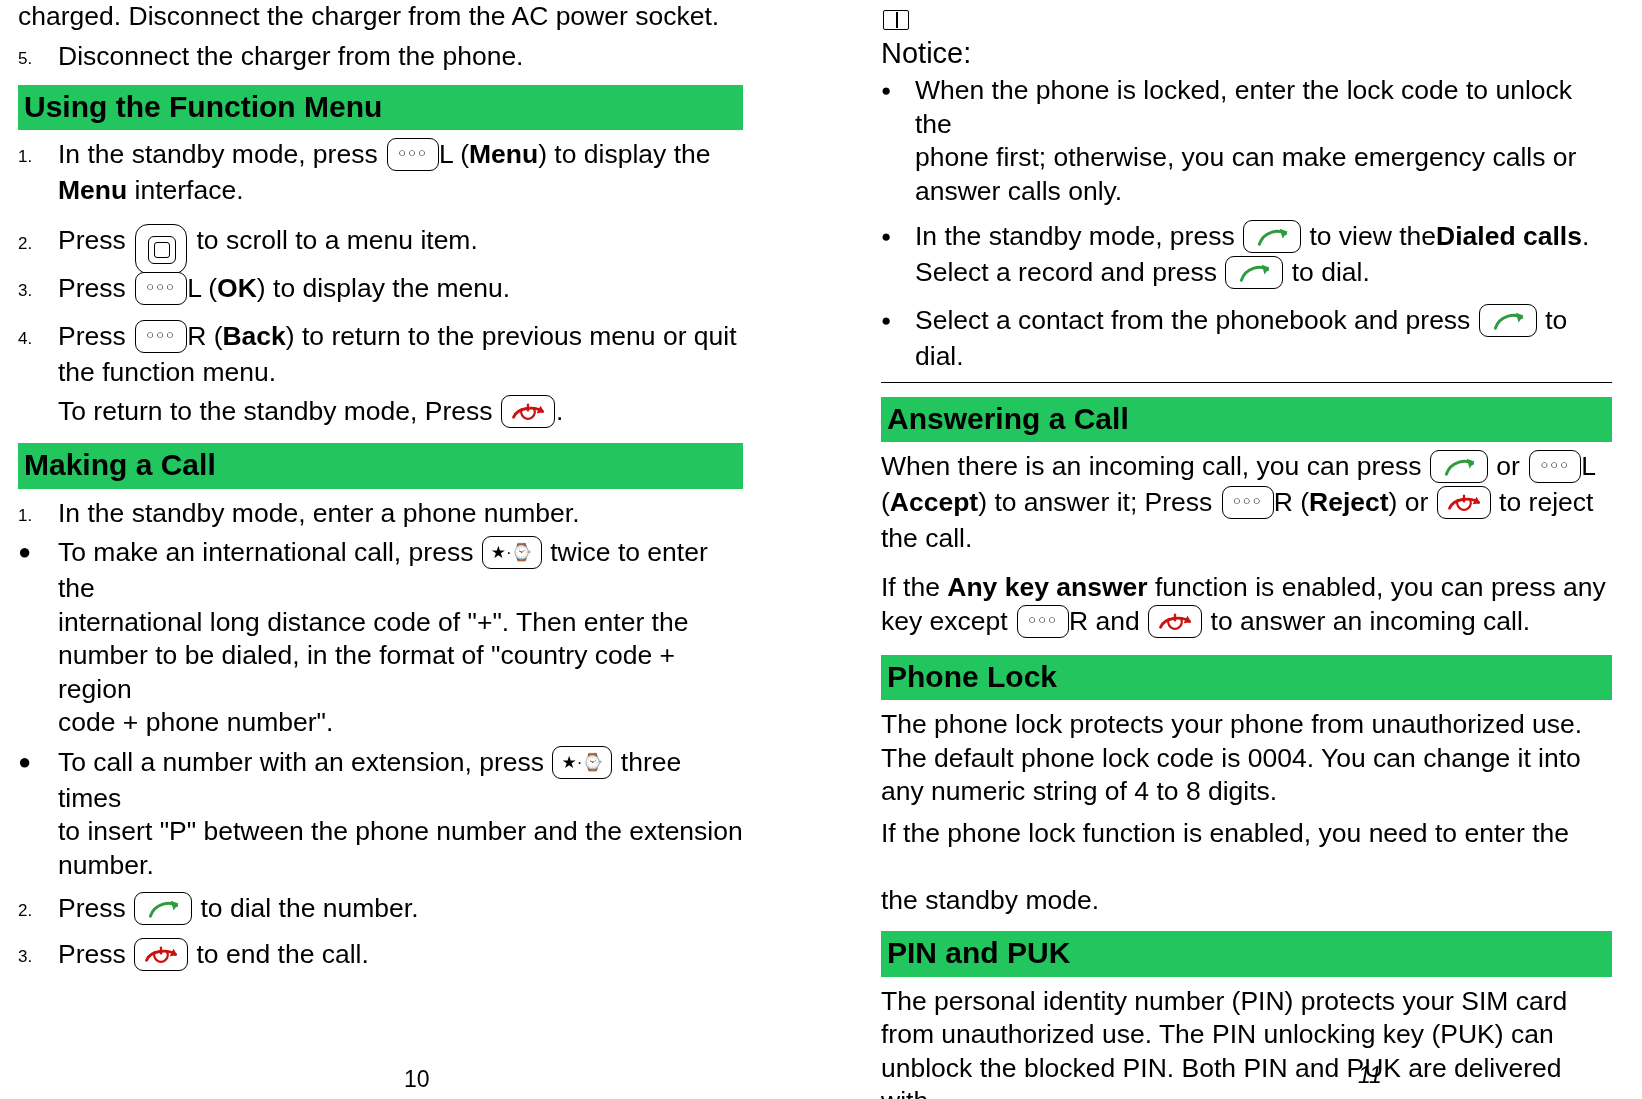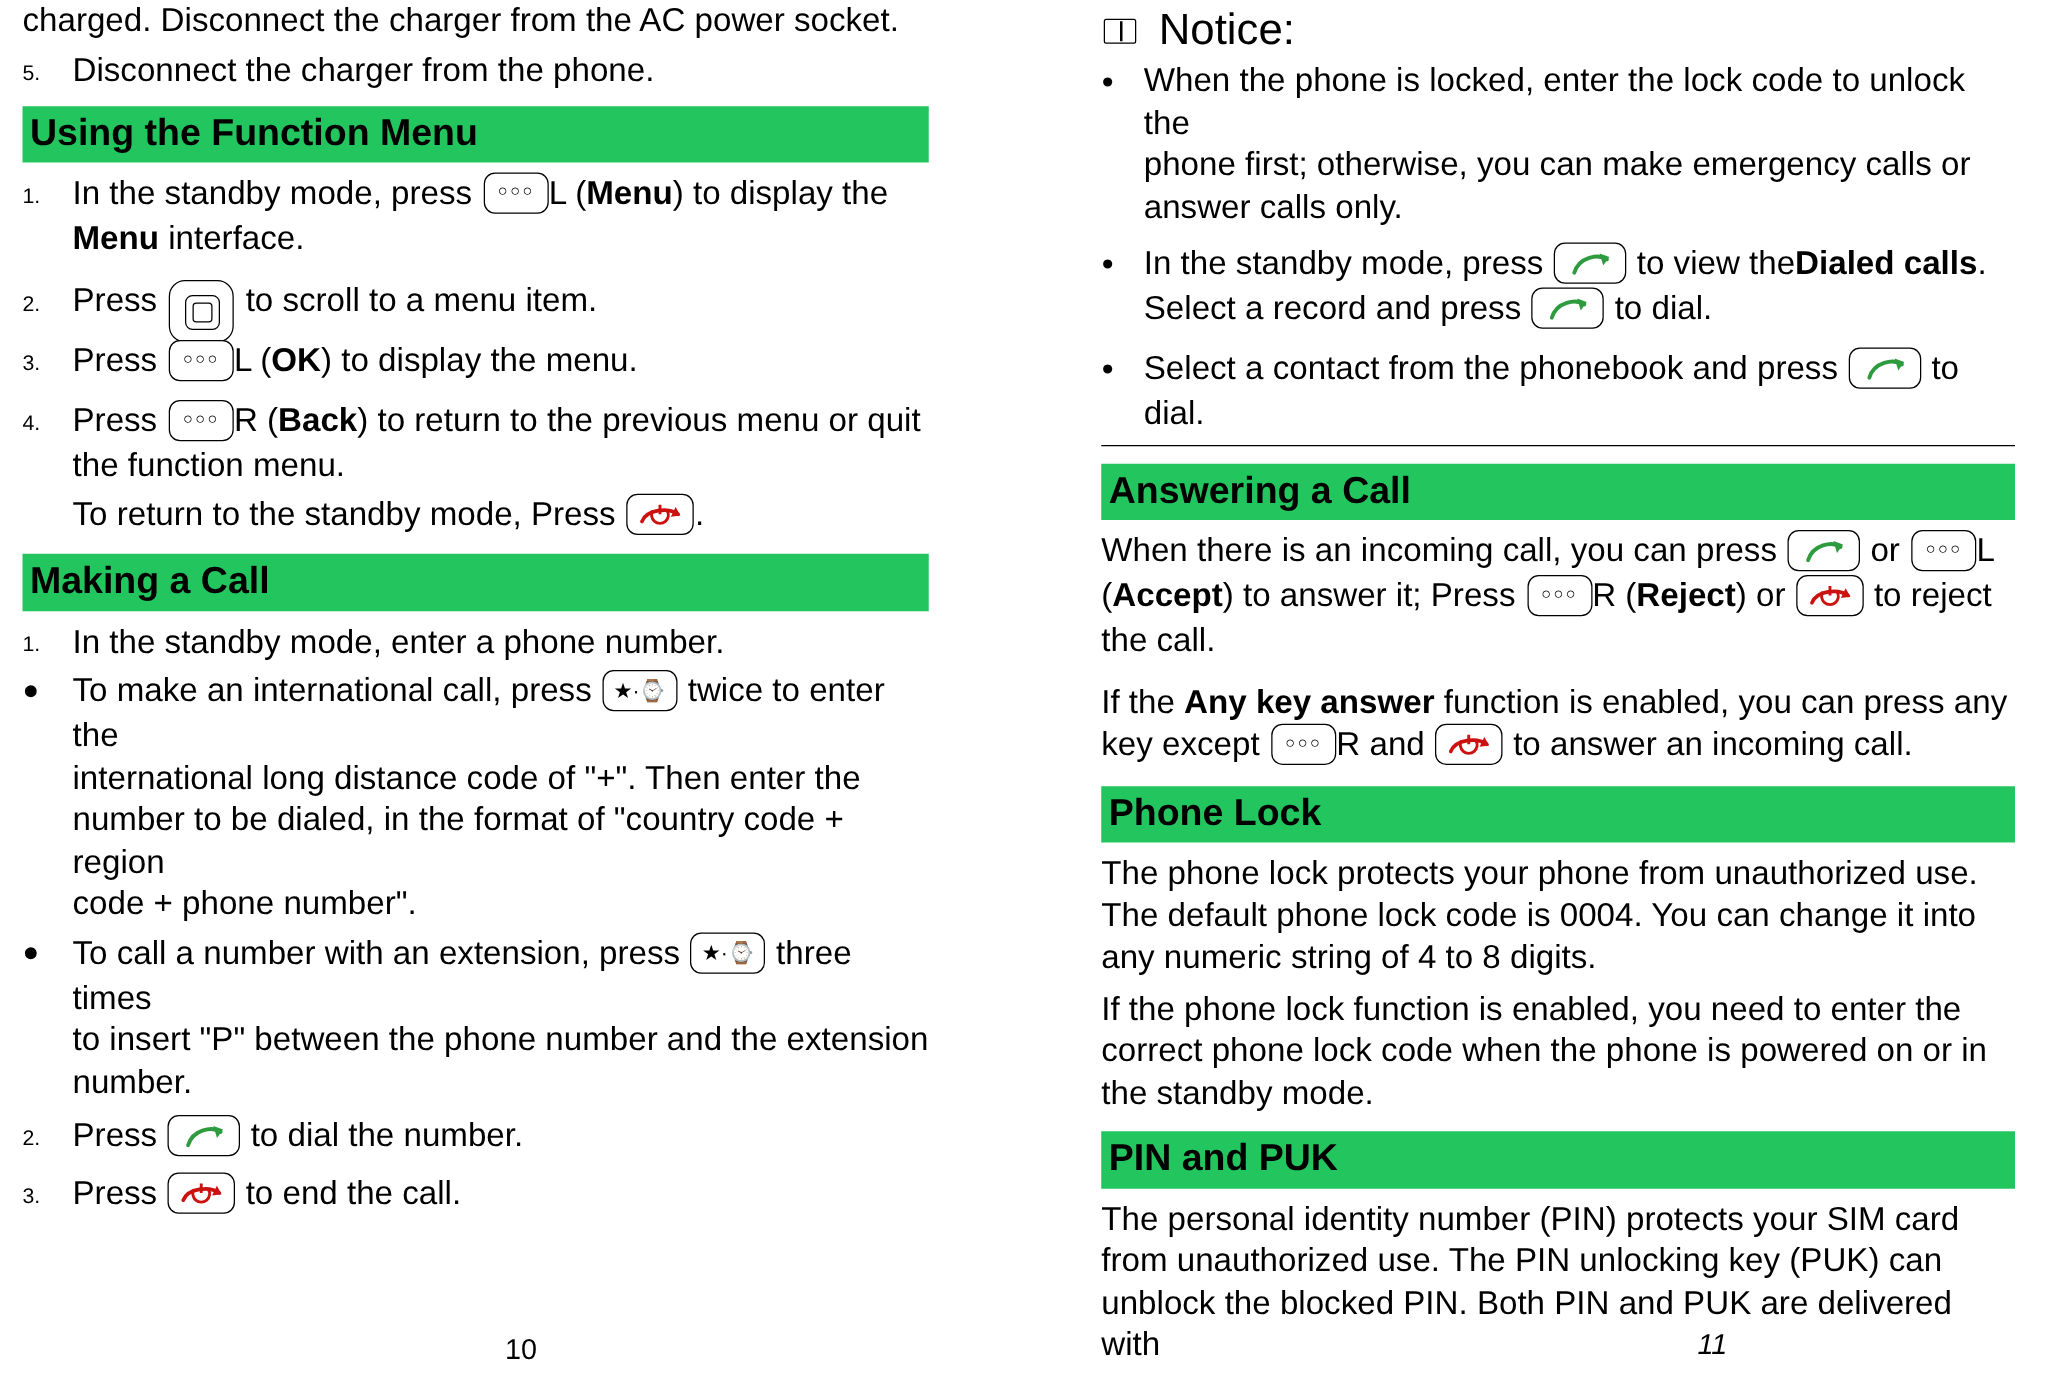--- a/index.html
+++ b/index.html
@@ -154,23 +154,23 @@
   .bold { font-weight: bold; }
 
   
   .notice-box {
     border-bottom: 1.6px solid #000;
     padding-bottom: 8px;
     margin-bottom: 4px;
   }
   .notice-head {
     display: flex;
-    align-items: center;
-    font-size: 35px;
+    font-size: 29px;
     margin: 4px 0 4px 0;
+    flex-direction: column;
   }
   .notice-icon {
     flex: 0 0 auto;
     width: 46px;
     padding-left: 2px;
   }
   .book-ico {
     display: inline-block;
     position: relative;
     width: 26px; height: 20px;
@@ -421,21 +421,21 @@
 
     <div class="section-head">Phone Lock</div>
 
     <div class="body-text">
       <span>The phone lock protects your phone from unauthorized use.</span><br>
       <span>The default phone lock code is 0004. You can change it into</span><br>
       <span>any numeric string of 4 to 8 digits.</span>
     </div>
     <div class="body-text" style="margin-top:8px;">
       <span>If the phone lock function is enabled, you need to enter the</span><br>
-      <span>correct phone lock code when the phone is powered on or in</span><br>
+      <br>
       <span>the standby mode.</span>
     </div>
 
     <div class="section-head">PIN and PUK</div>
 
     <div class="body-text">
       <span>The personal identity number (PIN) protects your SIM card</span><br>
       <span>from unauthorized use. The PIN unlocking key (PUK) can</span><br>
       <span>unblock the blocked PIN. Both PIN and PUK are delivered with</span><br>
       <span>the SIM card. For details, consult your service provider.</span>

